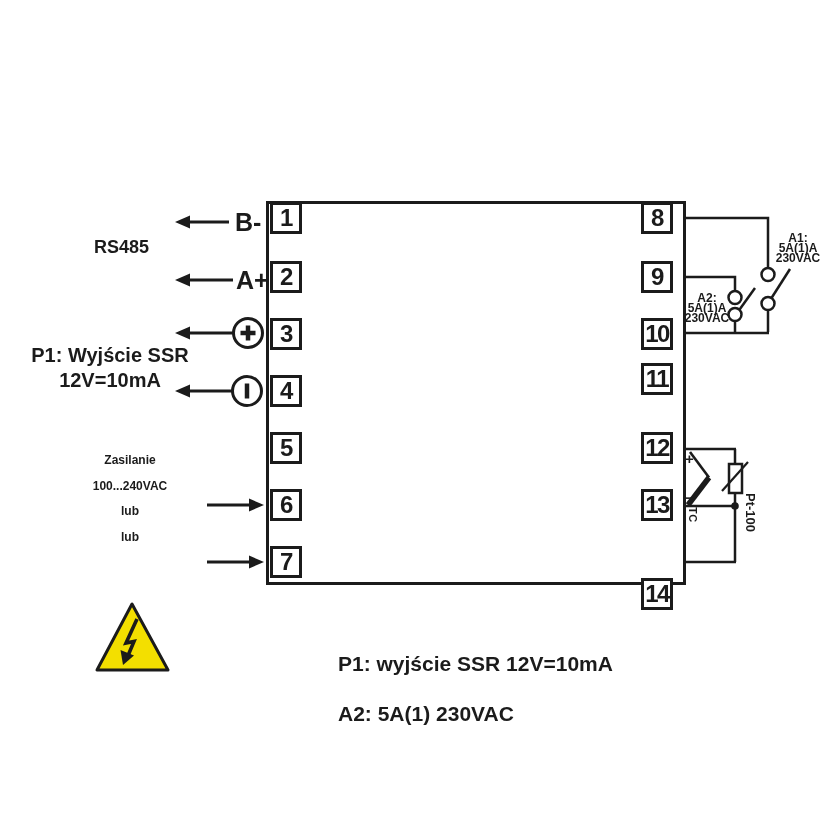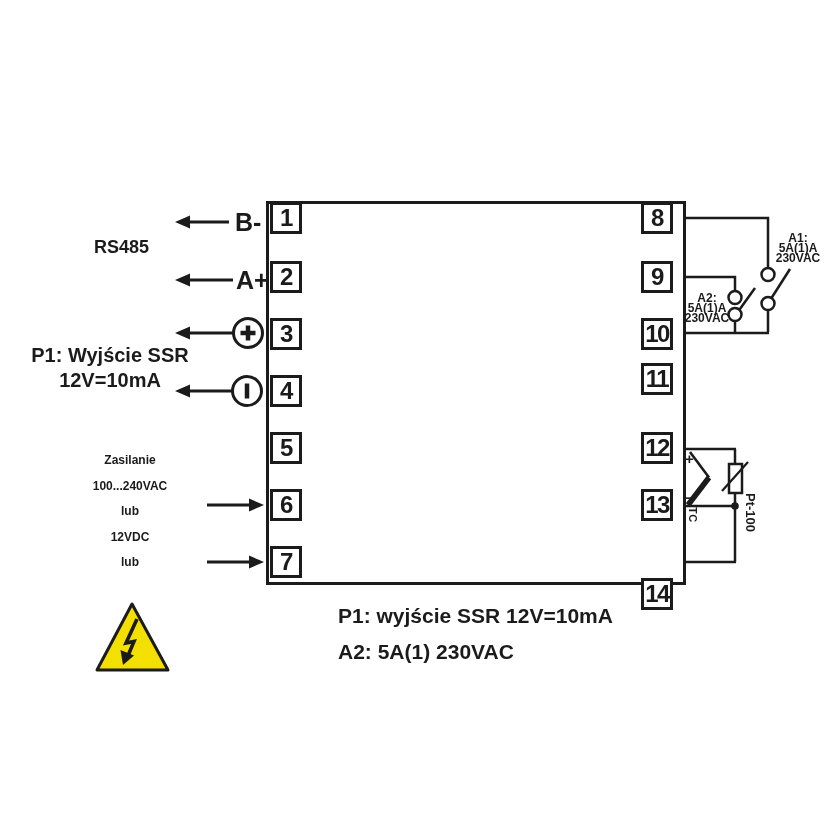--- a/index.html
+++ b/index.html
@@ -24,24 +24,24 @@
   #lbl-aplus  { left:236px; top:266px; font-size:25px; }
   #blk-ssr    { left:14px;  top:343px; width:192px; font-size:20px; line-height:25px; }
   #blk-power  { left:33px;  top:448px; width:194px; font-size:12px; line-height:25.5px; }
   .relay-lbl  { position:absolute; width:48px; text-align:center; font-size:12px; line-height:10.2px; }
   #blk-a1 { left:774px; top:233px; }
   #blk-a2 { left:683px; top:293px; }
   #lbl-tcplus  { left:685px; top:450px; font-size:15px; }
   #lbl-tcminus { left:683px; top:489px; font-size:15px; }
   #lbl-tc      { left:699px; top:507px; font-size:11px; letter-spacing:0.5px; }
   #lbl-pt100   { left:758px; top:493px; font-size:13px; }
-  .note { position:absolute; left:338px; font-size:21px; white-space:nowrap; }
+  .note { position:absolute; left:338px; font-size:21px; white-space:nowrap;margin-top:48px; }
   #note-1 { top:604px; }
   #note-2 { top:629px; }
-  #note-3 { top:640px; }
+  #note-3 { top:654px; }
 </style>
 </head>
 <body>
 
 <div class="stage">
 
   <svg class="wires" width="840" height="840" viewBox="0 0 840 840">
 
     <rect x="267.5" y="202.5" width="417" height="381" fill="#ffffff" stroke="#1b1b1b" stroke-width="3"></rect>
 
@@ -132,21 +132,20 @@
 
   <div class="blk" id="blk-ssr">
     <div>P1: Wyjście SSR</div>
     <div>12V=10mA</div>
   </div>
 
   <div class="blk" id="blk-power">
     <div>Zasilanie</div>
     <div>100...240VAC</div>
     <div>lub</div>
-    <div>12VDC</div>
     <div>lub</div>
   </div>
 
   <div class="relay-lbl" id="blk-a1">
     <div>A1:</div>
     <div>5A(1)A</div>
     <div>230VAC</div>
   </div>
   <div class="relay-lbl" id="blk-a2">
     <div>A2:</div>

